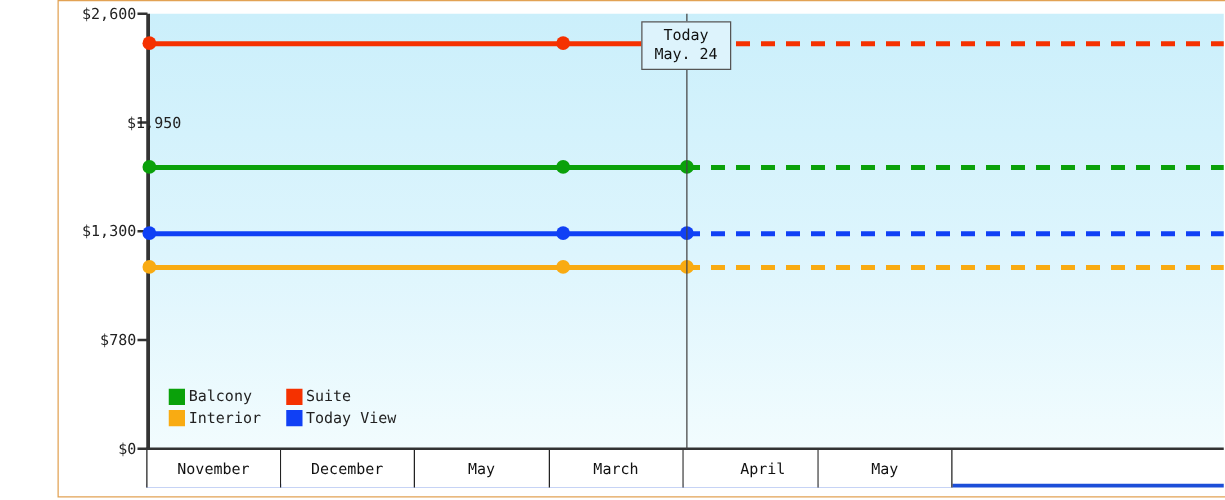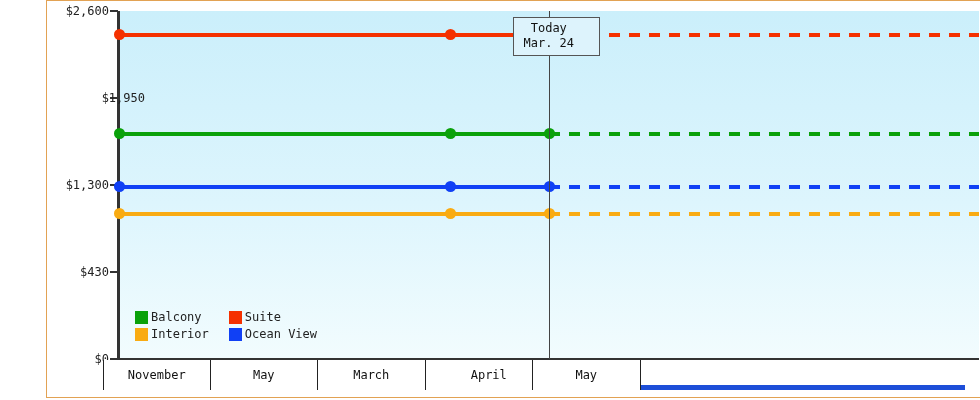--- a/index.html
+++ b/index.html
@@ -93,21 +93,21 @@
     position: absolute;
     top: 10px;
     width: 1px;
     height: 348px;
     background: #444444;
   }
   #today-box {
     position: absolute;
     border: 1px solid #555555;
     background: #ddf3fc;
-    padding: 3px 25px 4px 10px;
+    padding: 3px 10px 4px 10px;
     font-size: 12px;
     line-height: 15px;
     color: #111111;
     text-align: center;
     white-space: nowrap;
   }
   
   #legend {
     position: absolute;
     left: 88px;
@@ -126,25 +126,25 @@
   }
   .legend-swatch {
     width: 13px;
     height: 13px;
     margin-right: 3px;
     flex: 0 0 auto;
   }
   
   #month-row {
     position: absolute;
-    left: 56px;
+    left: 70px;
     top: 359px;
     height: 30px;
     display: flex;
-    border-bottom: 5px solid #1d4ed8;
+    border-bottom: 3px solid #1d4ed8;
     box-sizing: border-box;
   }
   .month-cell {
     border-right: 1px solid #222222;
     box-sizing: border-box;
     font-size: 12px;
     color: #111111;
     display: flex;
     align-items: center;
     justify-content: center;
@@ -173,21 +173,21 @@
       <div class="y-tick" style="top: 96px;"></div>
       <div class="y-label-wrap" style="top: 90px; padding-left: 36px;">
         <div class="y-label">$1,950</div>
       </div>
       <div class="y-tick" style="top: 183px;"></div>
       <div class="y-label-wrap" style="top: 177px;">
         <div class="y-label">$1,300</div>
       </div>
       <div class="y-tick" style="top: 270px;"></div>
       <div class="y-label-wrap" style="top: 264px;">
-        <div class="y-label">$430</div>
+        <div class="y-label">$780</div>
       </div>
       <div class="y-tick" style="top: 357px;"></div>
       <div class="y-label-wrap" style="top: 351px;">
         <div class="y-label">$0</div>
       </div>
     </div>
   <div id="series-layer">
       <div class="series-solid" style="left: 72px; width: 430px; top: 32.0923px; background: rgb(245, 49, 0);"></div>
       <div class="series-dashed" style="left: 502px; width: 430px; top: 32.0923px; background: repeating-linear-gradient(to right, rgb(245, 49, 0) 0px, rgb(245, 49, 0) 11px, transparent 11px, transparent 20px);"></div>
       <div class="point" style="left: 72px; top: 32.0923px; background: rgb(245, 49, 0);"></div>
@@ -206,44 +206,45 @@
       <div class="series-solid" style="left: 72px; width: 430px; top: 210.777px; background: rgb(249, 171, 18);"></div>
       <div class="series-dashed" style="left: 502px; width: 430px; top: 210.777px; background: repeating-linear-gradient(to right, rgb(249, 171, 18) 0px, rgb(249, 171, 18) 11px, transparent 11px, transparent 20px);"></div>
       <div class="point" style="left: 72px; top: 210.777px; background: rgb(249, 171, 18);"></div>
       <div class="point" style="left: 403.1px; top: 210.777px; background: rgb(249, 171, 18);"></div>
       <div class="point" style="left: 502px; top: 210.777px; background: rgb(249, 171, 18);"></div>
     </div>
   <div id="today-layer">
       <div id="today-line" style="left: 502px;"></div>
       <div id="today-box" style="top: 16px; left: 465.5px;">
         <div>Today</div>
-        <div>Mar. 24</div>
+        <div>May. 24</div>
       </div>
     </div>
 
   <div id="legend">
       <div class="legend-item">
         <span class="legend-swatch" style="background: rgb(10, 161, 10);"></span>
         <span>Balcony</span>
       </div>
       <div class="legend-item">
         <span class="legend-swatch" style="background: rgb(245, 49, 0);"></span>
         <span>Suite</span>
       </div>
       <div class="legend-item">
         <span class="legend-swatch" style="background: rgb(249, 171, 18);"></span>
         <span>Interior</span>
       </div>
       <div class="legend-item">
         <span class="legend-swatch" style="background: rgb(16, 64, 245);"></span>
-        <span>Ocean View</span>
+        <span>Today View</span>
       </div>
     </div>
 
   <div id="month-row" style="width: 862px;">
       <div class="month-cell" style="width: 107.5px; flex: 0 0 107.5px;">November</div>
+      <div class="month-cell" style="width: 107.5px; flex: 0 0 107.5px;">December</div>
       <div class="month-cell" style="width: 107.5px; flex: 0 0 107.5px;">May</div>
       <div class="month-cell" style="width: 107.5px; flex: 0 0 107.5px;">March</div>
       <div class="month-cell" style="width: 107.5px; flex: 0 0 107.5px; padding-left: 20px;">April</div>
       <div class="month-cell" style="width: 107.5px; flex: 0 0 107.5px; text-align: center;">May</div>
     </div>
 
 </div>
 
 </body></html>

